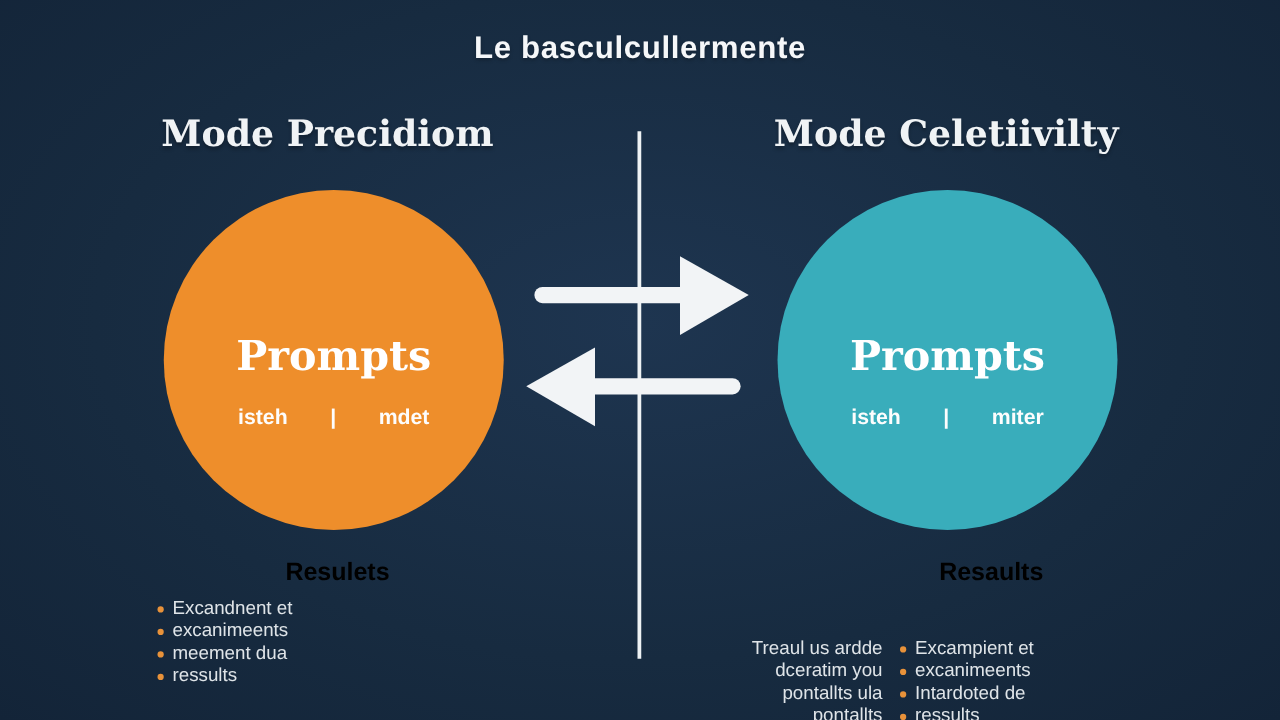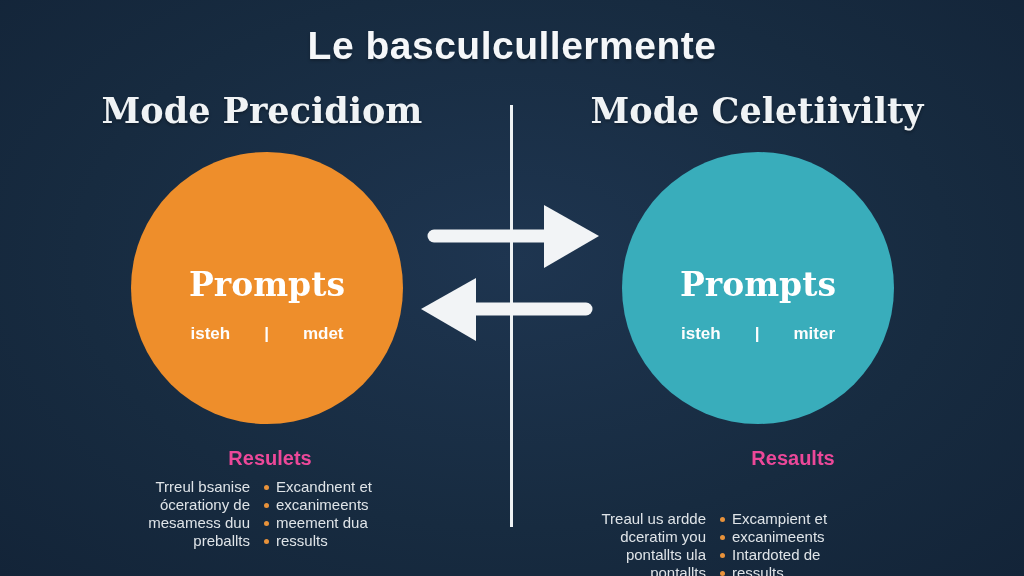--- a/index.html
+++ b/index.html
@@ -14,33 +14,33 @@
     background: radial-gradient(ellipse at 50% 45%, #1e3550 0%, #172b40 60%, #132438 100%);
     font-family: "Liberation Sans", sans-serif;
     color: #eef1f3;
   }
   .page-title {
     position: absolute;
     top: 24px;
     left: 0;
     width: 100%;
     text-align: center;
-    font-size: 39px;
+    font-size: 25px;
     font-weight: 700;
     letter-spacing: 0.5px;
     color: #f5f7f9;
     text-shadow: 0 2px 3px rgba(0,0,0,0.25);
   }
   .mode-heading {
     position: absolute;
     top: 90px;
     width: 360px;
     text-align: center;
     font-family: "DejaVu Serif", "Liberation Serif", serif;
-    font-size: 35px;
+    font-size: 29px;
     font-weight: 700;
     color: #f0f3f5;
     text-shadow: 0 2px 3px rgba(0,0,0,0.3);
   }
   .mode-heading.left  { left: 82px; }
   .mode-heading.right { left: 577px; }
 
   .divider-line {
     position: absolute;
     left: 510px;
@@ -88,21 +88,21 @@
     height: 152px;
   }
 
   .results-heading {
     position: absolute;
     top: 447px;
     width: 280px;
     text-align: center;
     font-size: 20px;
     font-weight: 600;
-    color: #ec4899;
+    color: #000000;
   }
   .results-heading.left  { left: 130px; }
   .results-heading.right { left: 653px; }
 
   .results-list {
     position: absolute;
     top: 478px;
     width: 292px;
     display: flex;
     gap: 14px;
@@ -170,26 +170,20 @@
   <g>
     <line x1="178" y1="114" x2="64" y2="114" stroke="#f2f4f6" stroke-width="13" stroke-linecap="round"></line>
     <polygon points="68,83 68,146 13,114" fill="#f2f4f6"></polygon>
   </g>
 </svg>
 
 <div class="results-heading left">Resulets</div>
 <div class="results-heading right">Resaults</div>
 
 <div class="results-list left">
-  <div class="plain-col">
-    <div>Trreul bsanise</div>
-    <div>ócerationy de</div>
-    <div>mesamess duu</div>
-    <div>preballts</div>
-  </div>
   <div class="bullet-col">
     <div class="bullet-row">
       <span class="bullet-dot"></span>
       <span>Excandnent et</span>
     </div>
     <div class="bullet-row">
       <span class="bullet-dot"></span>
       <span>excanimeents</span>
     </div>
     <div class="bullet-row">

